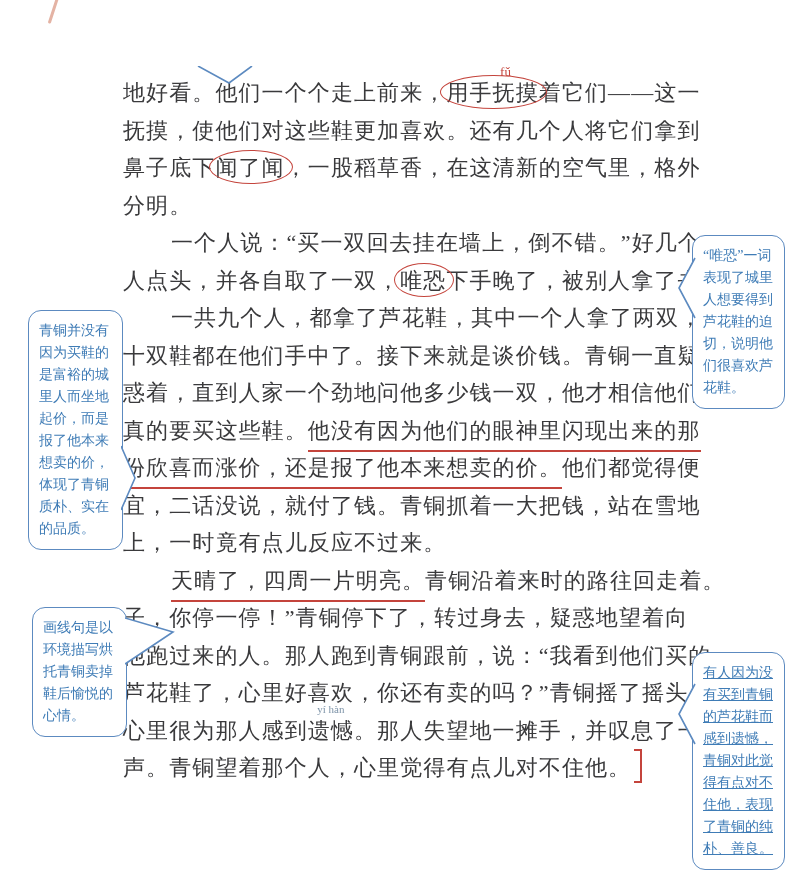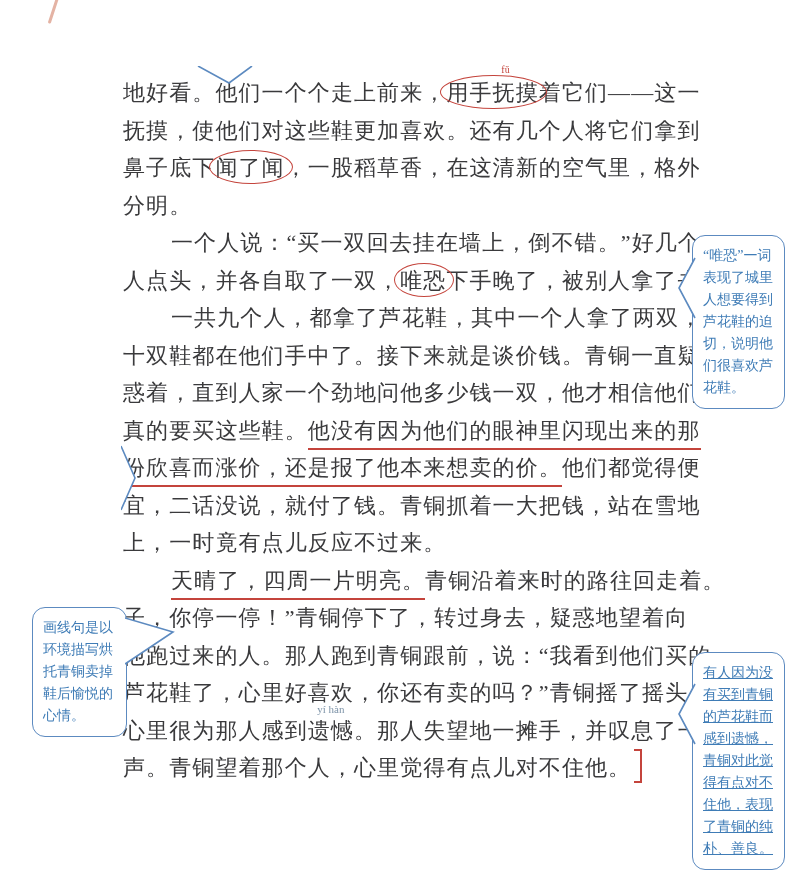--- a/index.html
+++ b/index.html
@@ -13,28 +13,28 @@
   .tline.indent { padding-left:48px; }
   .tline.gap { }
   .tline.indent.tight { padding-left:40px; }
 
   
   .circle { position:relative; display:inline-block; line-height:normal; }
   .circle::after { content:""; position:absolute; left:-6px; right:-8px; top:-3px; bottom:-1px;
                    border:1.8px solid #c4443c; border-radius:50%; pointer-events:none; }
 
   
-  .uline { border-bottom:2px solid #c4443c; padding-bottom:5px; }
+  .uline { border-bottom:2px solid #c4443c; padding-bottom:5px;font-family:Liberation Mono, monospace; }
 
   
   .haspy { position:relative; display:inline-block; line-height:normal; }
   .py { position:absolute; font-style:normal; letter-spacing:0; white-space:nowrap;
         transform:translateX(-50%); }
   .py.gray { color:#7d93a8; font-size:11px; top:-13px; left:50%; }
-  .py.red  { color:#c4443c; font-size:10px;  top:-14px; left:64%; }
+  .py.red  { color:#c4443c; font-size:13px;  top:-14px; left:64%; }
 
   
   .bracket { display:inline-block; width:8px; height:34px; vertical-align:-8px; }
   .bracket.open  { border-left:2.2px solid #c4443c; border-top:2.2px solid #c4443c;
                    border-bottom:2.2px solid #c4443c; margin-right:3px; }
   .bracket.close { border-right:2.2px solid #c4443c; border-top:2.2px solid #c4443c;
                    border-bottom:2.2px solid #c4443c; margin-left:3px; }
 
   
   .callout { position:absolute; border:1.6px solid #5c8ac0; border-radius:13px; background:#ffffff;
@@ -55,20 +55,23 @@
   #stray-mark { position:absolute; left:52px; top:-4px; width:2.5px; height:28px;
                 background:#e4b3a4; transform:rotate(18deg); border-radius:2px; }
 </style>
 </head>
 <body>
 
 <div id="page">
 
   <div id="stray-mark"></div>
 
+  <div class="callout" id="co-left1">
+    <span>青铜并没有因为买鞋的是富裕的城里人而坐地起价，而是报了他本来想卖的价，体现了青铜质朴、实在的品质。</span>
+  </div>
   <div class="callout" id="co-left2">
     <span>画线句是以环境描写烘托青铜卖掉鞋后愉悦的心情。</span>
   </div>
   <div class="callout" id="co-right1">
     <span>“唯恐”一词表现了城里人想要得到芦花鞋的迫切，说明他们很喜欢芦花鞋。</span>
   </div>
   <div class="callout" id="co-right2">
     <span>有人因为没有买到青铜的芦花鞋而感到遗憾，青铜对此觉得有点对不住他，表现了青铜的纯朴、善良。</span>
   </div>
 

